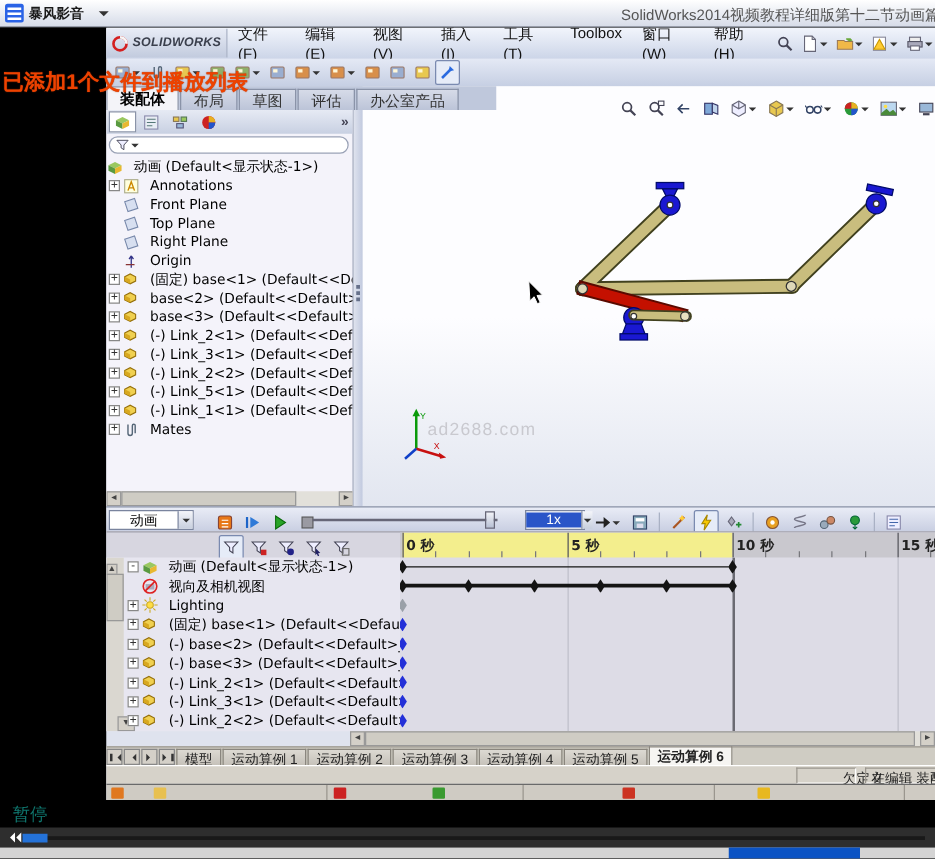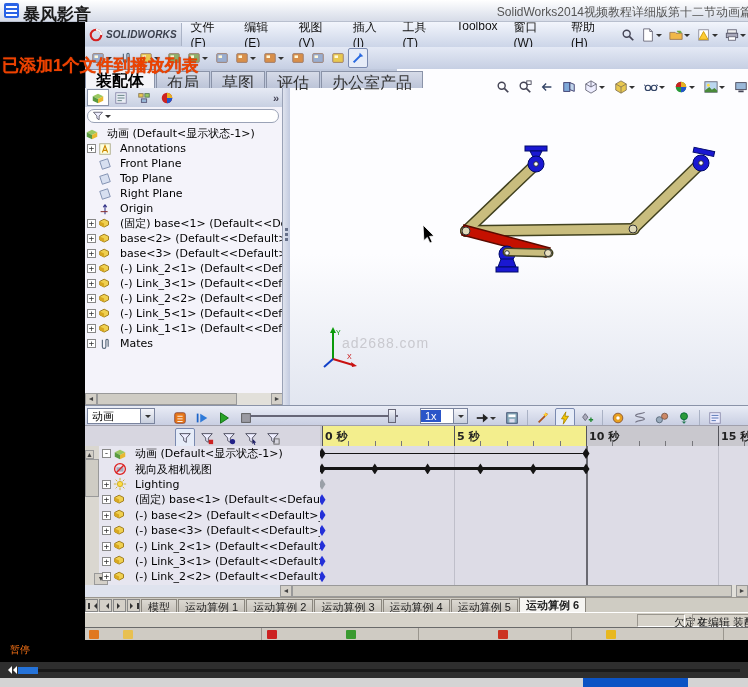--- a/index.html
+++ b/index.html
@@ -5,31 +5,31 @@
   html,body{margin:0;padding:0;background:#000;}
   *{box-sizing:border-box;}
   body{font-family:"Liberation Sans",sans-serif;}
   #screen{position:relative;width:748px;height:687px;overflow:hidden;background:#000;}
 
   
   .titlebar{position:absolute;left:0;top:0;width:748px;height:22px;
     background:linear-gradient(#ffffff,#e2e6ef 70%,#d7dce8);border-bottom:1px solid #b8bfce;}
   .bf-logo{position:absolute;left:4px;top:3px;width:15px;height:15px;background:#2a63e6;border-radius:2px;}
   .bf-logo i{position:absolute;left:2px;right:2px;height:2px;background:#fff;}
-  .bf-name{position:absolute;left:23px;top:3px;font-size:17px;font-weight:bold;color:#1a1a1a;}
+  .bf-name{position:absolute;left:23px;top:3px;font-size:11px;font-weight:bold;color:#1a1a1a;}
   .bf-caret{position:absolute;left:79px;top:9px;width:0;height:0;border:4px solid transparent;border-top-color:#333;}
   .vid-title{position:absolute;right:-4px;top:4px;font-size:12px;color:#555;white-space:nowrap;}
 
   .stage{position:absolute;left:0;top:22px;width:748px;height:618px;background:#000;overflow:hidden;}
 
   .notif{position:absolute;left:2px;top:54px;font-size:17px;font-weight:bold;color:#ee4200;
     text-shadow:0 0 1px #a53000;z-index:40;white-space:nowrap;}
 
   .pausebar{position:absolute;left:0;top:640px;width:748px;height:22px;background:#000;}
-  .pause-label{position:absolute;left:10px;top:3px;color:#f97316;font-size:10px;}
+  .pause-label{position:absolute;left:10px;top:3px;color:#0f766e;font-size:14px;}
   .ctrlbar{position:absolute;left:0;top:662px;width:748px;height:16px;background:#2e2e2e;}
   .rew{position:absolute;left:4px;top:4px;width:12px;height:8px;}
   .rew i{position:absolute;top:0;width:0;height:0;border:4px solid transparent;border-right-color:#fff;}
   .rew i:first-child{left:0}.rew i:last-child{left:5px}
   .ctrack{position:absolute;left:18px;top:7px;width:722px;height:3px;background:#191919;}
   .cfill{position:absolute;left:18px;top:5px;width:20px;height:7px;background:#2472d8;}
   .bstrip{position:absolute;left:0;top:678px;width:748px;height:9px;background:#d4d4d4;}
   .bblue{position:absolute;left:583px;top:0;width:105px;height:9px;background:#0b53c4;}
 
   
@@ -44,21 +44,21 @@
   .tb-gap{flex:1}
   .tbtn{height:20px;display:flex;align-items:center;padding:0 2px;border:1px solid transparent;border-radius:2px;}
   .tbtn.pressed{background:#e6ecf8;border-color:#7a8ab0;}
   .caret{width:0;height:0;border:3px solid transparent;border-top-color:#333;margin:4px 1px 0 1px;}
   .sep{width:1px;height:16px;background:#a9b1c4;margin:0 3px;}
 
   .toolbar{position:absolute;left:0;top:25px;width:663px;height:22px;
     background:linear-gradient(#e4e9f5,#c6cfe3);display:flex;align-items:center;padding-left:3px;}
 
   .cmdtabs{position:absolute;left:0;top:47px;width:312px;height:19px;background:#bfc8dc;display:flex;align-items:flex-end;}
-  .ctab{height:17px;padding:1px 10px 0;font-size:16px;color:#333;background:linear-gradient(#d6dbe8,#bcc4d8);
+  .ctab{height:17px;padding:1px 10px 0;font-size:12px;color:#333;background:linear-gradient(#d6dbe8,#bcc4d8);
     border:1px solid #8a93a8;border-bottom:none;margin-right:1px;white-space:nowrap;}
   .ctab.active{background:#f4f4f8;color:#000;height:19px;font-weight:bold;}
 
   .viewport{position:absolute;left:205px;top:47px;width:458px;height:336px;
     background:linear-gradient(#fdfdff 55%,#e2e6f0);overflow:hidden;}
   .headsup{position:absolute;left:203px;top:8px;display:flex;align-items:center;gap:2px;}
   .watermark{position:absolute;left:52px;top:266px;font-size:14px;color:#c9c9cf;letter-spacing:1px;}
 
   .fpanel{position:absolute;left:0;top:66px;width:198px;height:317px;background:#f4f3fa;border-right:1px solid #9aa2b6;overflow:hidden;}
   .ftabs{position:absolute;left:0;top:0;width:198px;height:19px;background:linear-gradient(#e6eaf4,#c8d0e2);
@@ -79,21 +79,21 @@
   .sbtn{width:12px;height:12px;background:#d4d0c8;border:1px solid #999;color:#444;font-size:7px;line-height:10px;text-align:center;}
   .sthumb{height:12px;background:#cfccc4;border:1px solid #999;}
   .splitter{position:absolute;left:198px;top:66px;width:7px;height:317px;background:linear-gradient(90deg,#dfe3ee,#c2cadf);}
   .splitter b{display:block;width:3px;height:3px;background:#66708a;margin:2px auto;}
   .splitter .grip{margin-top:140px;}
 
   
   .mmbar{position:absolute;left:0;top:383px;width:663px;height:20px;
     background:linear-gradient(#e9ecf6,#c9cfe2);border-top:1px solid #8a93a8;}
   .mmsel{position:absolute;top:2px;height:16px;background:#fff;border:1px solid #7a849e;display:flex;align-items:center;font-size:11px;}
-  .mmsel .val{padding:0 4px;white-space:nowrap;}
+  .mmsel .val{padding:0 16px;white-space:nowrap;}
   .mmsel .dbtn{width:14px;height:14px;background:linear-gradient(#f4f5fa,#c8cfde);border-left:1px solid #7a849e;
     display:flex;align-items:center;justify-content:center;margin-left:auto;}
   .mmsel .val.hl{background:#2a55c8;color:#fff;}
   #mm-play{position:absolute;left:85px;top:2px;display:flex;align-items:center;gap:2px;}
   .slider-track{position:absolute;left:165px;top:9px;width:148px;height:2px;background:#667;}
   .slider-handle{position:absolute;left:303px;top:3px;width:8px;height:14px;background:linear-gradient(#f2f3f8,#b8c0d4);border:1px solid #667;}
   #mm-right{position:absolute;left:387px;top:2px;display:flex;align-items:center;gap:2px;}
 
   .mmfilter{position:absolute;left:0;top:403px;width:663px;height:37px;background:#d7d6e0;border-top:1px solid #a0a0ac;text-decoration:underline;}
   #filter-row{position:absolute;left:90px;top:2px;display:flex;gap:2px;align-items:center;}

